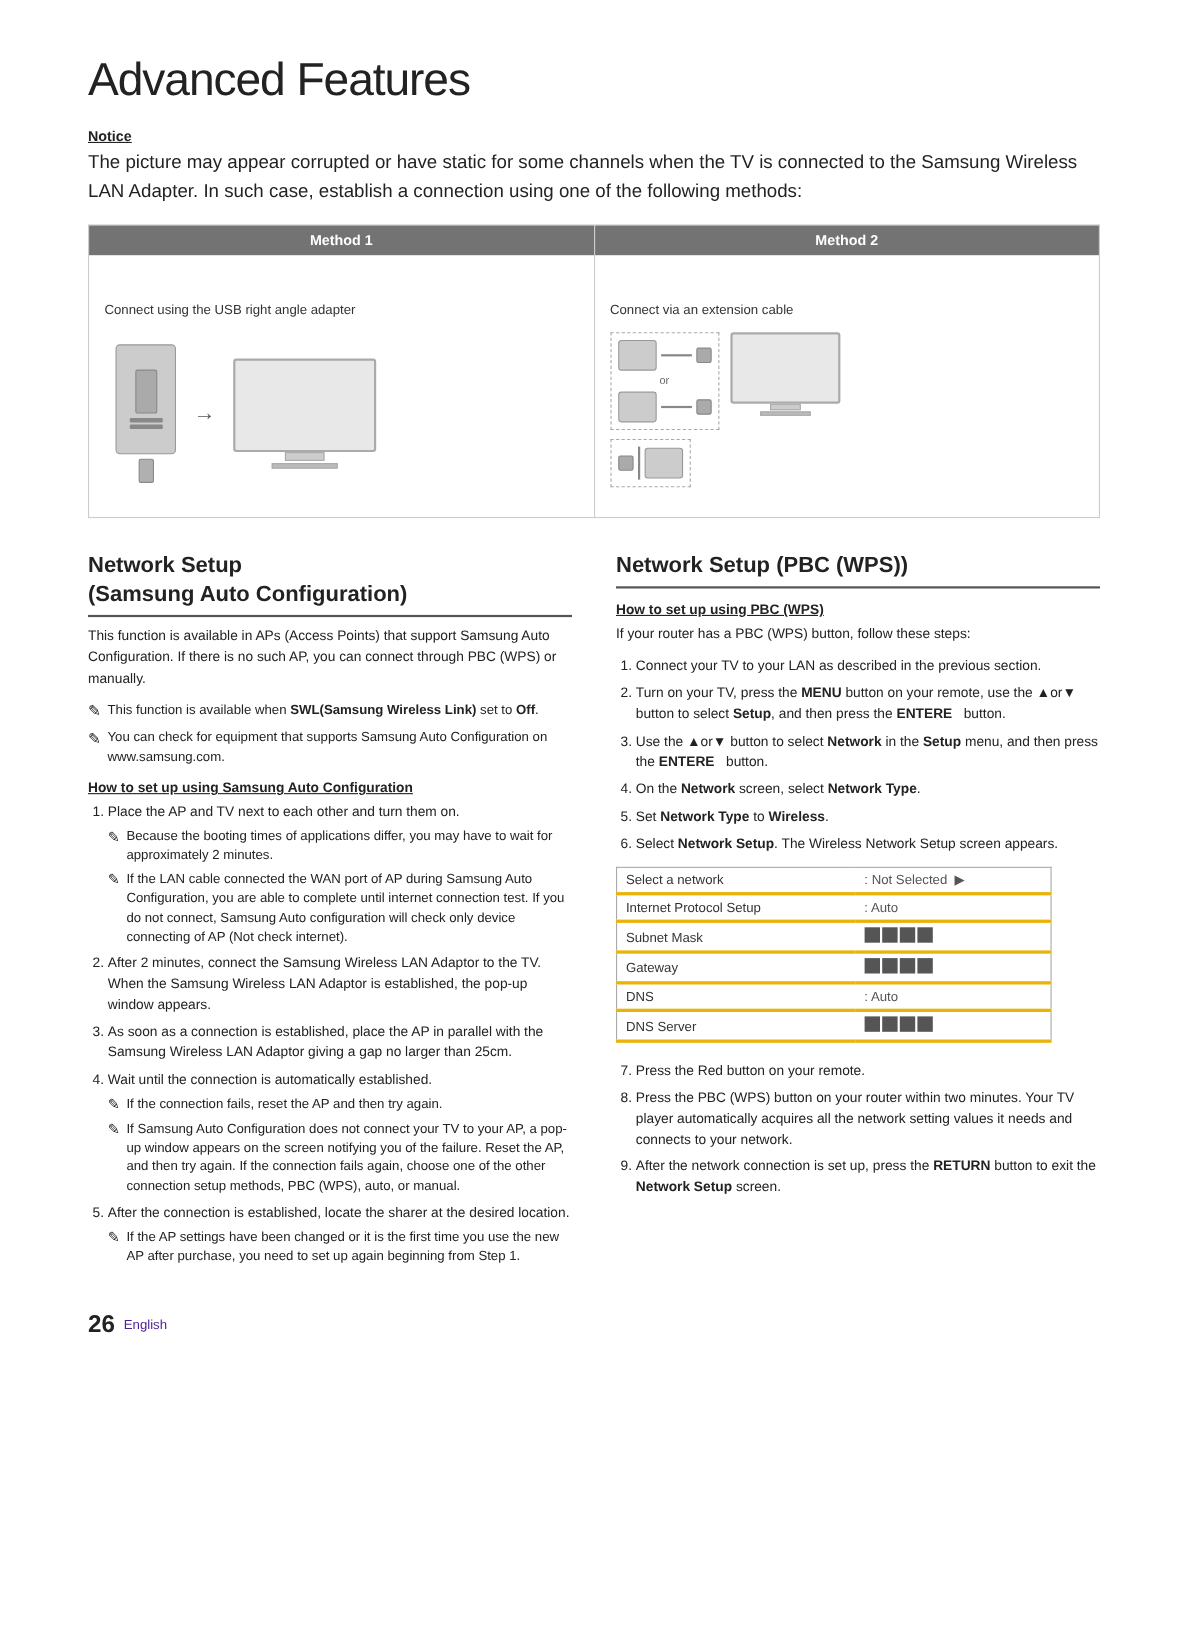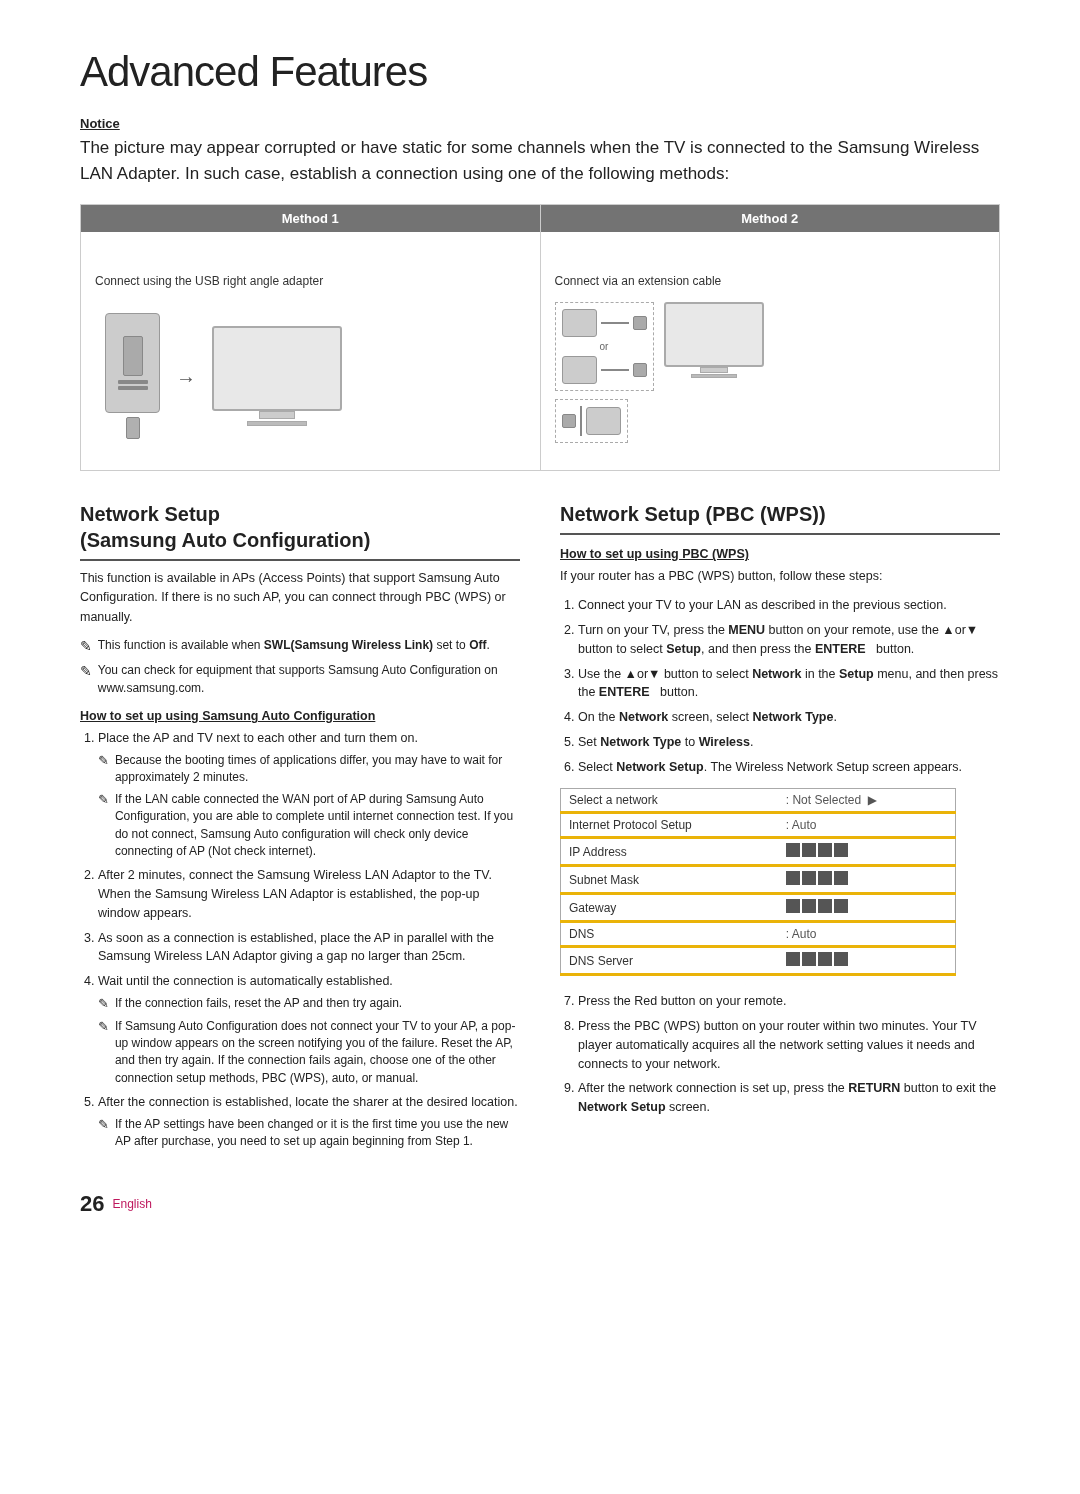--- a/index.html
+++ b/index.html
@@ -181,21 +181,21 @@
       align-items: center;
       gap: 8px;
     }
     .page-number {
       font-size: 22px;
       font-weight: bold;
       color: #222;
     }
     .page-lang {
       font-size: 12px;
-      color: #be185d;
+      color: #4c1d95;
       text-align: right;
     }
 
     
     .usb-diagram {
       display: flex;
       align-items: center;
       gap: 10px;
       padding: 10px;
       height: 160px;
@@ -359,31 +359,20 @@
       <tbody>
         <tr>
           <td>Select a network</td>
           <td>: Not Selected &nbsp;▶</td>
         </tr>
         <tr>
           <td>Internet Protocol Setup</td>
           <td>: Auto</td>
         </tr>
         <tr>
-          <td>IP Address</td>
-          <td>
-            <span class="block-cells">
-              <span class="block-cell"></span>
-              <span class="block-cell"></span>
-              <span class="block-cell"></span>
-              <span class="block-cell"></span>
-            </span>
-          </td>
-        </tr>
-        <tr>
           <td>Subnet Mask</td>
           <td>
             <span class="block-cells">
               <span class="block-cell"></span>
               <span class="block-cell"></span>
               <span class="block-cell"></span>
               <span class="block-cell"></span>
             </span>
           </td>
         </tr>

